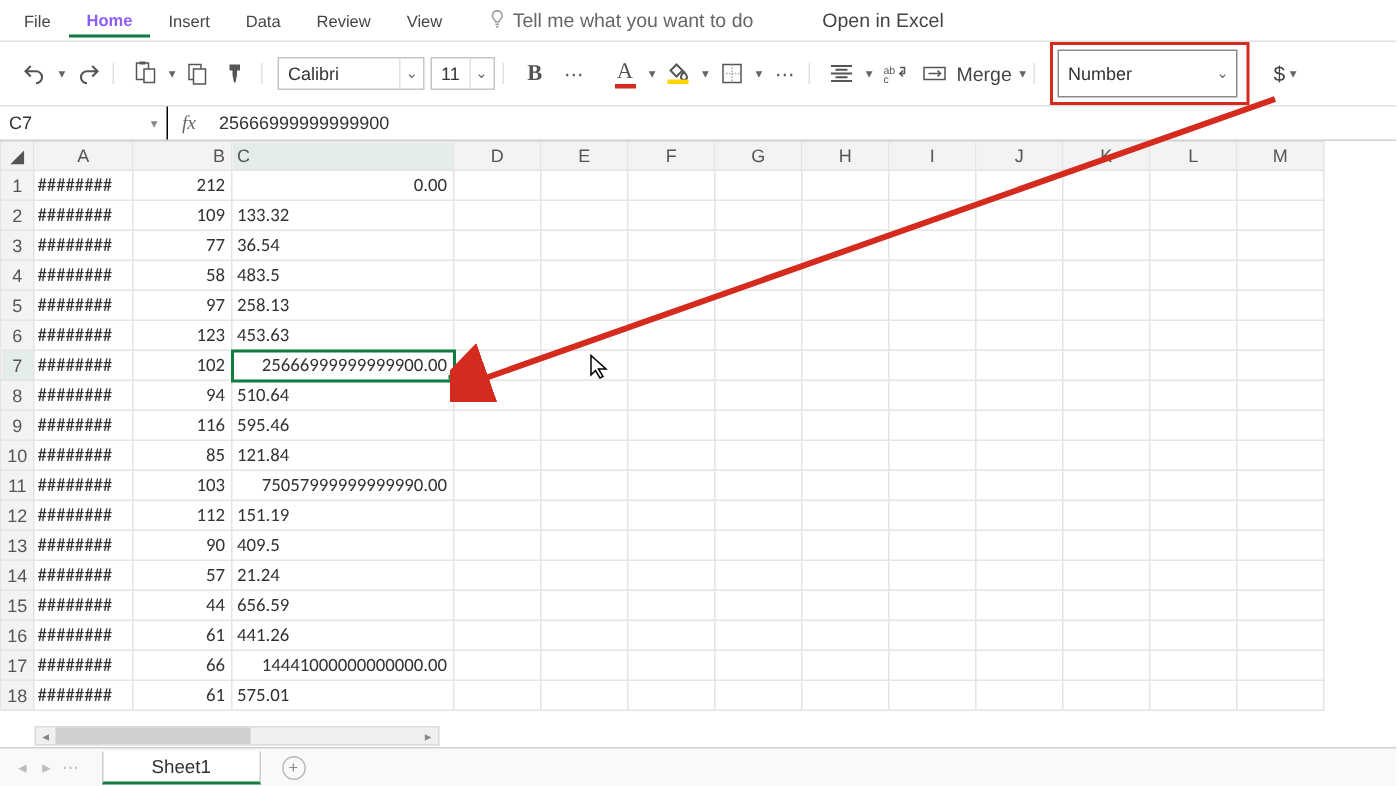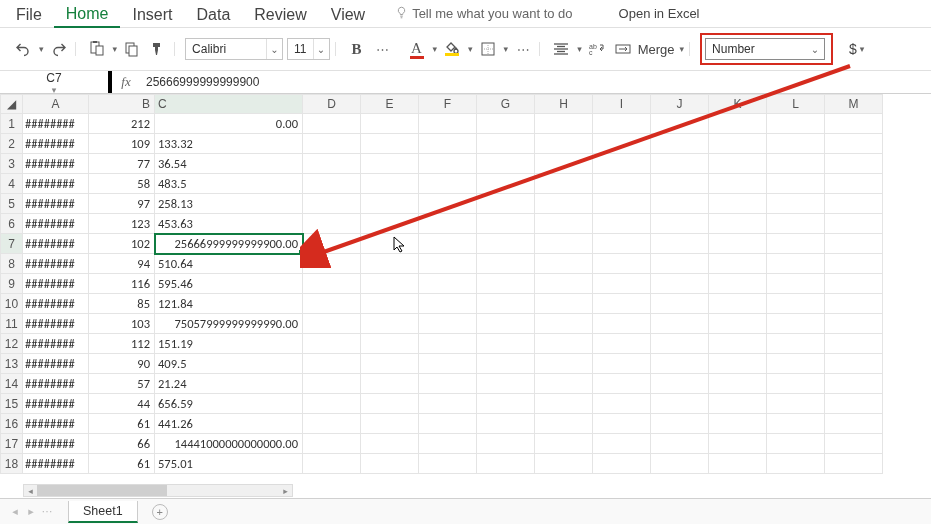--- a/index.html
+++ b/index.html
@@ -1,20 +1,20 @@
 <!DOCTYPE html>
 <html><head>
 <meta charset="utf-8">
 <style>
   * { box-sizing: border-box; margin: 0; padding: 0; }
   body { font-family: "Segoe UI", Arial, sans-serif; font-size: 13px; color: #333; background: #fff; width: 931px; height: 524px; overflow: hidden; position: relative; }
   
   .menubar { display: flex; align-items: center; height: 28px; padding: 0 4px; border-bottom: 1px solid #e0e0e0; }
-  .menubar .tab { padding: 5px 12px 3px; cursor: pointer; font-size: 16px; color: #444; }
-  .menubar .tab.active { color: #15803d; border-bottom: 2px solid #0f7b42; font-weight: 400; }
+  .menubar .tab { padding: 5px 12px 3px; cursor: pointer; font-size: 11px; color: #444; }
+  .menubar .tab.active { color: #8b5cf6; border-bottom: 2px solid #0f7b42; font-weight: 700; }
   .menubar .bulb { margin-left: 18px; margin-right: 4px; color: #888; font-size: 13px; }
   .menubar .tellme { color: #666; font-size: 13px; }
   .menubar .openexcel { margin-left: 46px; color: #444; font-size: 13px; }
 
   .ribbon { display: flex; align-items: center; height: 42px; padding: 4px 6px; gap: 4px; }
   .rgrp { display: flex; align-items: center; gap: 4px; padding: 0 6px; position: relative; }
   .rgrp.sep::after { content:""; position:absolute; right:0; top:4px; bottom:4px; width:1px; background:#e1e1e1; }
   .iconbtn { width: 22px; height: 22px; display: inline-flex; align-items: center; justify-content: center; color: #555; border-radius:2px; }
   .iconbtn svg { display:block; }
   .dd { font-size: 9px; color: #666; margin-left: 1px; }
@@ -23,27 +23,27 @@
   .fontbox.size .val { min-width: 20px; }
   .fontbox .car { width: 16px; text-align: center; color:#666; font-size: 10px; border-left:1px solid #e0e0e0; height:100%; display:flex; align-items:center; justify-content:center;}
   .bold { font-weight: 700; font-size: 15px; font-family: Georgia, serif; }
   .Aletter { font-family: Georgia, serif; font-size: 15px; position: relative; }
   .ul-red { display:block; height:3px; background:#d52b1e; width:14px; margin-top:-1px;}
   .ul-yel { display:block; height:3px; background:#ffd400; width:14px; margin-top:-1px;}
   
   .mergebtn { display:flex; align-items:center; gap:4px; font-size:13px; color:#444; }
 
   .numfmt-wrap { border: 2px solid #d52b1e; padding: 3px 6px 3px 3px; margin-left: 6px; position: relative; }
-  .numfmt { display:inline-flex; align-items:center; border:1px solid #8a8a8a; height:22px; width:120px; background:#fff; justify-content:space-between; }
+  .numfmt { display:inline-flex; align-items:center; border:1px solid #8a8a8a; height:32px; width:120px; background:#fff; justify-content:space-between; }
   .numfmt .val { padding: 0 6px; font-size:12px; }
   .numfmt .car { width:18px; text-align:center; color:#666; font-size:10px;}
   .dollar { margin-left: 12px; font-size: 14px; color:#444; display:flex; align-items:center;}
 
   .fxbar { display:flex; align-items:center; height:24px; border-top:1px solid #e0e0e0; border-bottom:1px solid #d0d0d0;}
-  .namebox { width:112px; border-right:4px solid #000000; height:100%; display:flex; align-items:center; padding:0 6px; font-size:12px; justify-content:space-between;flex-direction:column;}
+  .namebox { width:112px; border-right:1px solid #000000; height:100%; display:flex; align-items:center; padding:0 6px; font-size:12px; justify-content:space-between;}
   .namebox .car{font-size:9px;color:#888;}
   .fxicon { width:28px; text-align:center; font-style:italic; color:#666; font-size:13px; font-family: Georgia, serif;}
   .fxval { flex:1; padding: 0 6px; font-size:12px; }
 
   .sheet { position: relative; overflow:hidden; }
   .grid { border-collapse: collapse; table-layout: fixed; }
   .grid th, .grid td { border: 1px solid #e4e4e4; height: 20px; font-size: 12.5px; font-family: Calibri, Arial, sans-serif; padding: 0 2px; overflow:hidden; white-space:nowrap;}
   .grid thead th { background: #f3f3f3; font-weight: normal; color:#555; text-align:center; font-family: "Segoe UI", Arial, sans-serif; font-size: 12px; height:19px;}
   .grid .rowhdr { background: #f3f3f3; text-align: center; color:#555; width:22px; font-family: "Segoe UI", Arial, sans-serif; font-size: 12px;}
   .grid .colA { width: 66px; }
@@ -52,21 +52,21 @@
   .grid .colC.num { text-align:right; padding-right:4px;}
   .grid .colW { width: 58px; }
   .grid thead th.sel { background:#e4ede7; }
   .grid .rowhdr.sel { background:#e4ede7; }
   .selcell { outline: 2px solid #107c41; outline-offset:-1px; position:relative;}
   .selcell::after { content:""; position:absolute; right:-3px; bottom:-3px; width:5px; height:5px; background:#107c41; border:1px solid #fff;}
   
   .tabs { position:absolute; bottom:0; left:0; right:0; height:26px; border-top:1px solid #d0d0d0; display:flex; align-items:center; background:#f9f9f9;}
   .tabs .nav { display:flex; gap:2px; padding:0 8px; color:#bbb; font-size:11px;}
   .tabs .nav span { width:14px; text-align:center;}
-  .tabs .sheet-tab { border:1px solid #ccc; border-top:none; background:#fff; padding:3px 14px; font-size:12.5px; margin-left:6px; border-bottom:2px solid #107c41;}
+  .tabs .sheet-tab { border:1px solid #ccc; border-top:none; background:#fff; padding:3px 32px; font-size:12.5px; margin-left:6px; border-bottom:2px solid #107c41;}
   .tabs .plus { margin-left:14px; width:16px;height:16px; border:1px solid #bbb; border-radius:50%; display:flex;align-items:center;justify-content:center; font-size:11px; color:#888;}
   
   .hscroll { position:absolute; bottom:27px; left:23px; width:270px; height:13px; background:#f0f0f0; border:1px solid #dcdcdc; display:flex; align-items:center;}
   .hscroll .track{ flex:1; position:relative; height:100%;}
   .hscroll .thumb{ position:absolute; left:0; width:130px; top:0; bottom:0; background:#cfcfcf;}
   .hscroll .arr{ width:13px; text-align:center; font-size:9px; color:#888;}
 
   .cursor { position:absolute; left:393px; top:236px; pointer-events:none; }
   
   .arrow-svg { position:absolute; top:48px; left:300px; pointer-events:none; }

